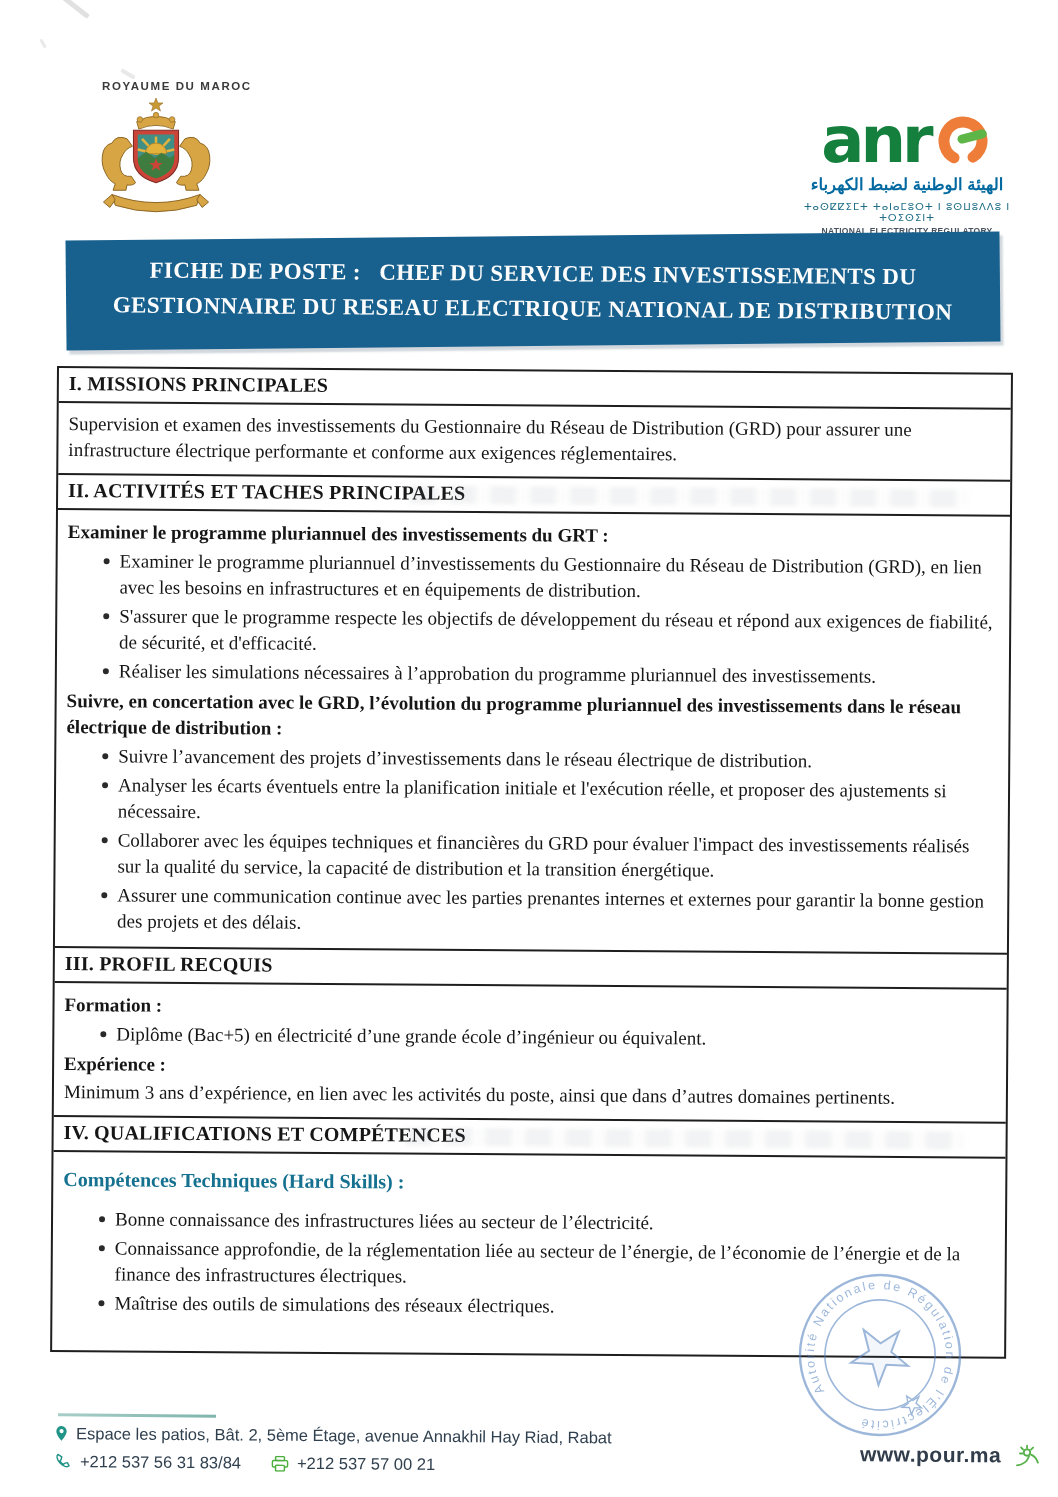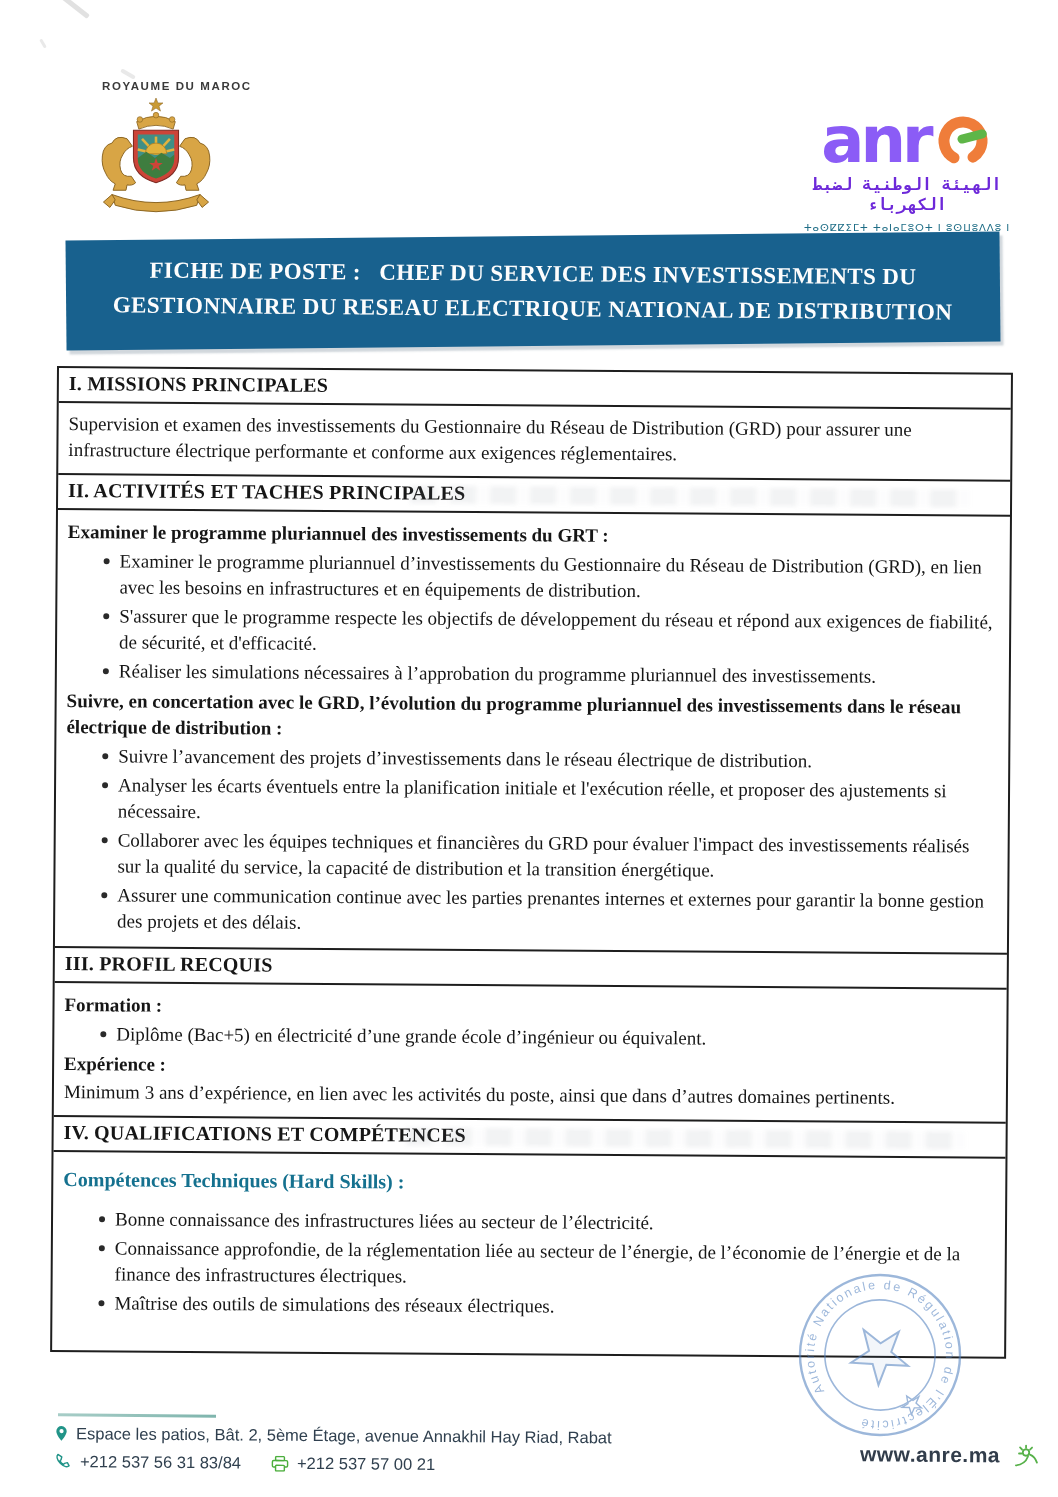--- a/index.html
+++ b/index.html
@@ -10,24 +10,24 @@
   .scan-mark{position:absolute;background:#d4d4d4;border-radius:2px;}
 
   
   .kingdom{position:absolute;left:102px;top:80px;font-family:"Liberation Sans",sans-serif;
            font-weight:bold;font-size:11.5px;letter-spacing:1.6px;color:#3a3a3a;text-align:right;}
   .coa{position:absolute;left:86px;top:98px;}
 
   .logo{position:absolute;right:46px;top:110px;width:210px;text-align:center;}
   .brand-row{display:flex;align-items:center;justify-content:center;}
   .brand-text{font-family:"DejaVu Sans",sans-serif;font-weight:bold;font-size:64px;
-              line-height:58px;color:#8b5cf6;letter-spacing:-4px;}
+              line-height:58px;color:#15803d;letter-spacing:-4px;}
   .brand-e{width:60px;height:60px;margin-left:3px;}
-  .logo-ar{font-family:Liberation Mono, monospace;font-size:16.5px;font-weight:bold;
-           color:#6d28d9;margin-top:5px;direction:rtl;}
+  .logo-ar{font-family:Liberation Sans, sans-serif;font-size:16.5px;font-weight:bold;
+           color:#0369a1;margin-top:5px;direction:rtl;}
   .logo-tif{font-family:"DejaVu Sans",sans-serif;font-size:10px;color:#1e6d86;
             margin-top:7px;letter-spacing:1px;}
   .logo-en{font-family:"Liberation Sans",sans-serif;font-size:8.5px;color:#46525f;
            margin-top:3px;letter-spacing:0.3px;font-weight:bold;}
 
   
   .banner{position:absolute;left:66px;top:236px;width:934px;height:110px;background:#18618e;
           transform:rotate(-0.55deg);display:flex;align-items:center;justify-content:center;
           box-shadow:3px 4px 2px rgba(70,95,115,0.25);}
   .banner-inner{transform:rotate(1.05deg);text-align:center;color:#fdfdfd;font-weight:bold;
@@ -205,21 +205,21 @@
     <span class="gap"></span>
     <svg width="18" height="16" viewBox="0 0 22 20">
       <rect x="5.5" y="1" width="11" height="5" rx="1" fill="none" stroke="#4cae3d" stroke-width="1.8"></rect>
       <rect x="1.5" y="6" width="19" height="8" rx="1.6" fill="none" stroke="#4cae3d" stroke-width="1.8"></rect>
       <rect x="5.5" y="12" width="11" height="7" rx="1" fill="#ffffff" stroke="#4cae3d" stroke-width="1.8"></rect>
     </svg>
     <span>+212 537 57 00 21</span>
   </div>
 
   <div class="website">
-    <span>www.anre.ma</span>
+    <span>www.pour.ma</span>
     <svg width="30" height="28" viewBox="0 0 30 28">
       <g stroke="#57b14a" stroke-width="1.8" fill="none" stroke-linecap="round">
         <path d="M6,24 q9,-1 12,-9"></path>
         <circle cx="16" cy="11" r="3.2"></circle>
         <line x1="16" y1="4" x2="16" y2="6.5"></line>
         <line x1="10" y1="6" x2="12" y2="8"></line>
         <line x1="22" y1="6" x2="20" y2="8"></line>
         <line x1="9" y1="12" x2="11.5" y2="12"></line>
         <path d="M20,13 q5,2 7,8"></path>
       </g>

